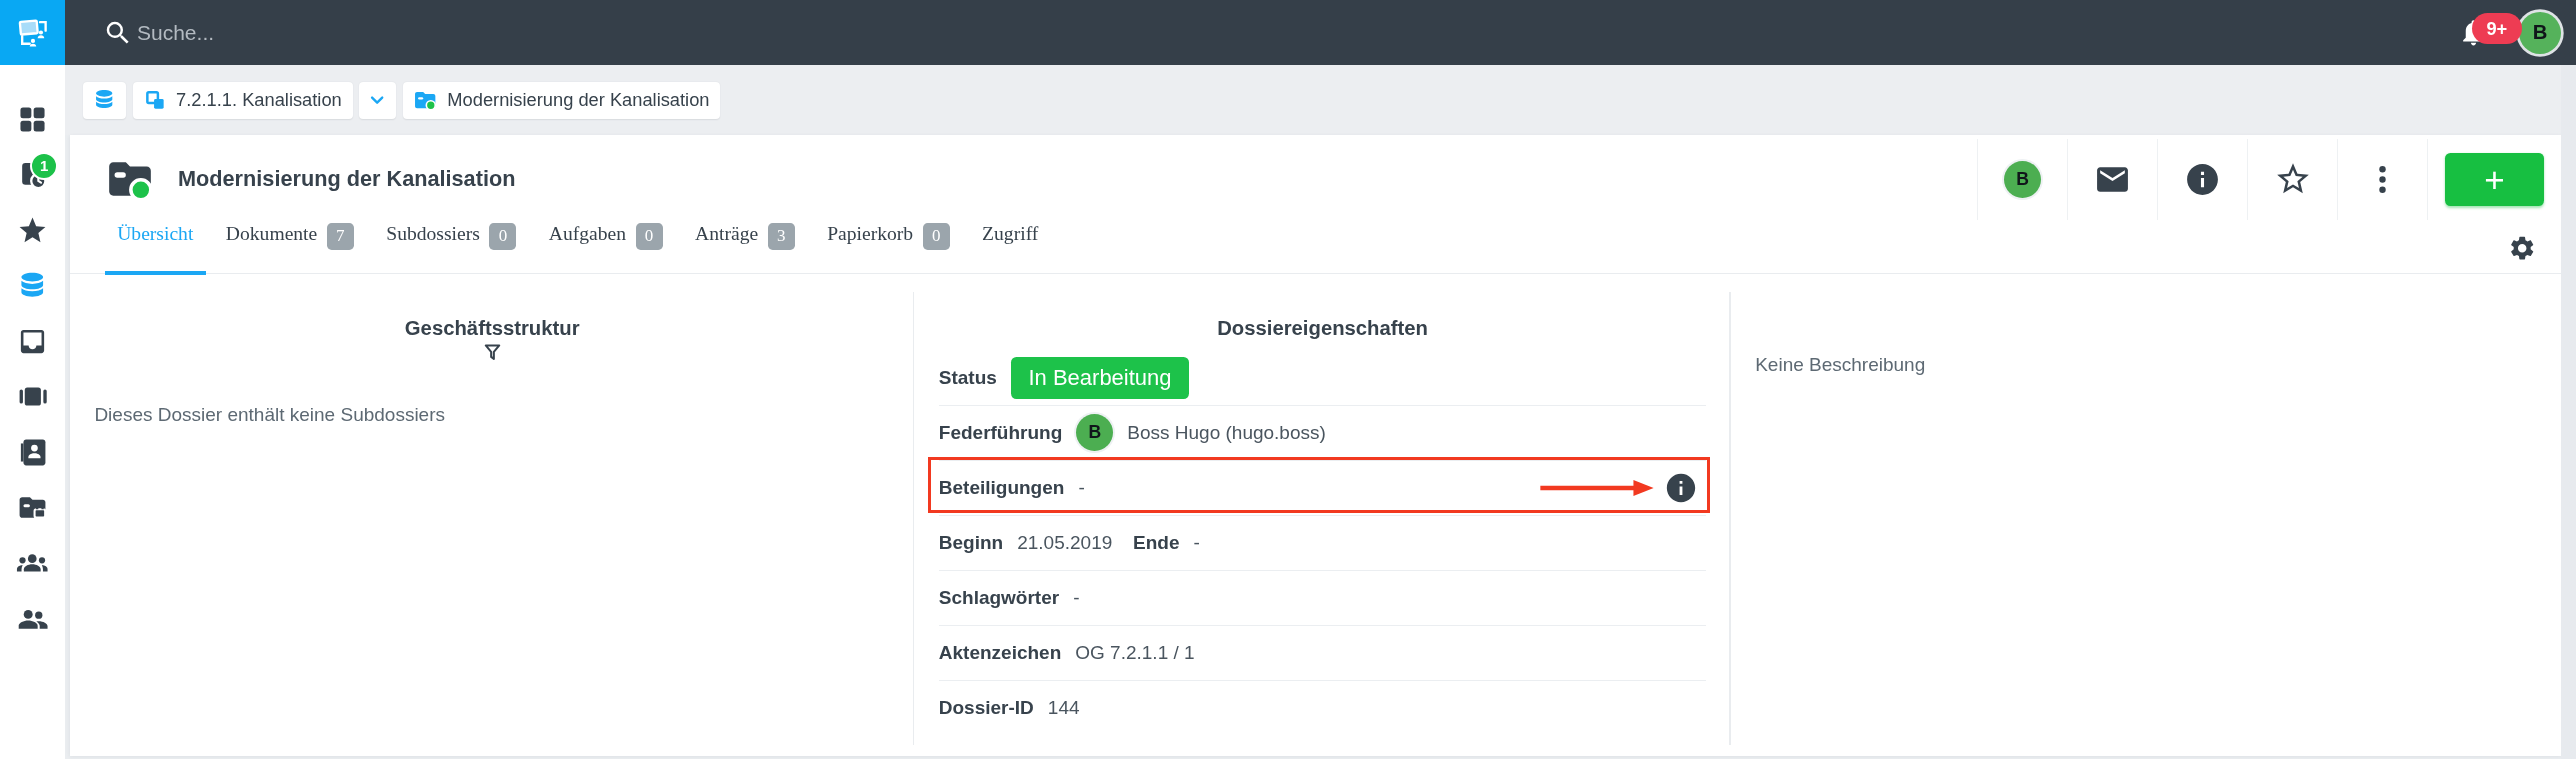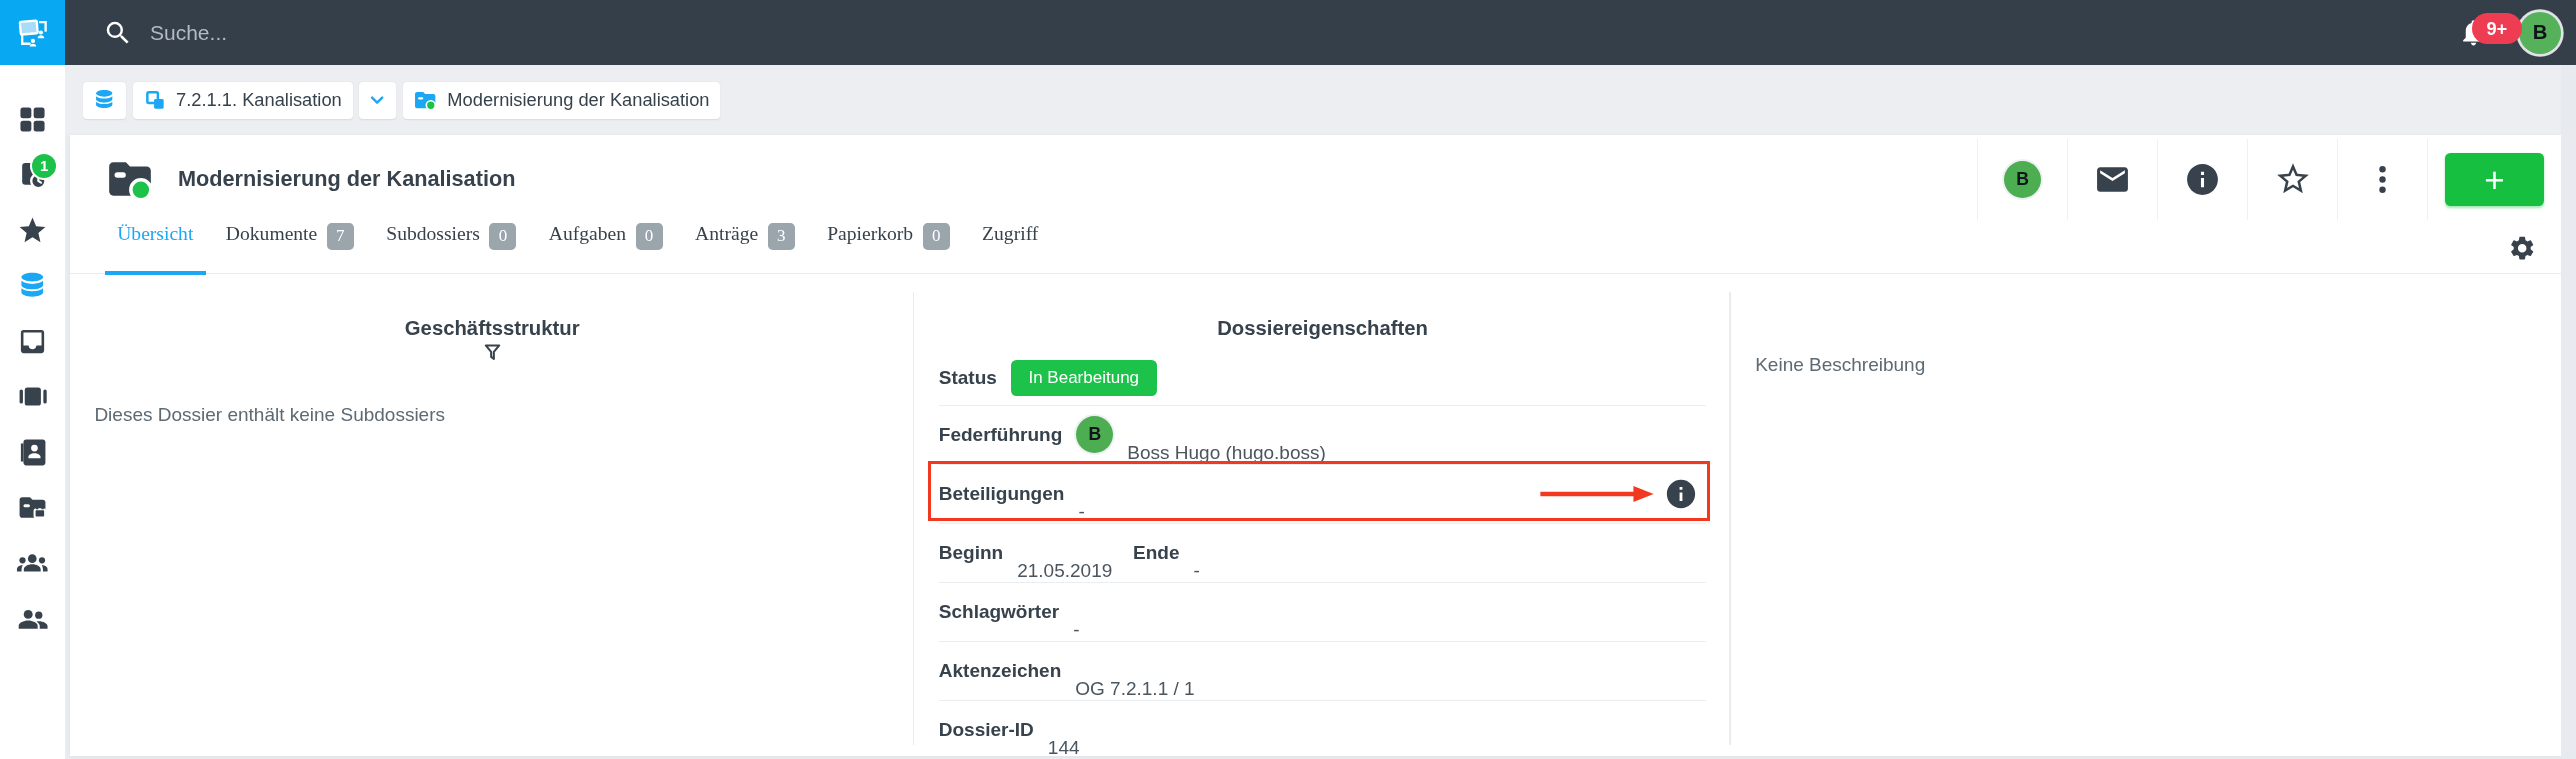--- a/index.html
+++ b/index.html
@@ -7,21 +7,21 @@
     width:2576px;height:759px;position:relative;overflow:hidden;
     background:#eaedf0;
     font-family:"Liberation Sans", sans-serif;
     -webkit-font-smoothing:antialiased;
   }
   
   .topbar{position:absolute;left:0;top:0;width:2576px;height:65px;background:#353f49;display:flex;align-items:center;}
   .logo{width:65px;height:65px;background:#09a8f3;display:flex;align-items:center;justify-content:center;flex:0 0 auto;}
   .searchwrap{display:flex;align-items:center;margin-left:38px;flex:1 1 auto;}
   .searchwrap svg{flex:0 0 auto;}
-  .searchinput{background:transparent;border:none;outline:none;color:#e8ecef;font-size:21px;margin-left:15px;width:812px;font-family:"Liberation Sans",sans-serif;}
+  .searchinput{background:transparent;border:none;outline:none;color:#e8ecef;font-size:21px;margin-left:2px;width:812px;font-family:"Liberation Sans",sans-serif;}
   .searchinput::placeholder{color:#b3bac1;}
   .topright{display:flex;align-items:center;padding-right:15px;gap:28.4px;}
   .bellwrap{position:relative;width:35px;height:41px;display:flex;align-items:center;justify-content:center;}
   .notifbadge{position:absolute;top:1.4px;left:16.2px;min-width:50px;height:31px;border-radius:16.2px;background:#ee3c53;color:#fff;
     font-size:18.3px;font-weight:bold;display:flex;align-items:center;justify-content:center;padding:0 4.1px;box-sizing:border-box;}
   .avatar{border-radius:50%;background:#55b25b;color:#10151a;font-weight:bold;display:flex;align-items:center;justify-content:center;}
   .avatar.top{width:42px;height:42px;font-size:20.3px;box-shadow:0 0 0 2.7px #dfe3e6;}
   
   .crumbband{position:absolute;left:65px;top:65px;width:2511px;height:70px;background:#eceef1;display:flex;align-items:center;padding-left:17.6px;box-sizing:border-box;gap:6.8px;}
   .chip{background:#fff;border-radius:4.1px;height:37px;display:flex;align-items:center;padding:0 10.8px;box-shadow:0 0.7px 1.4px rgba(40,50,60,.10);color:#37424c;font-size:18.3px;}
@@ -58,22 +58,22 @@
   .col3{flex:1 1 auto;}
   .vdivider{width:1.4px;background:#e9ecef;margin-top:17.6px;margin-bottom:10.8px;}
   .colhead{display:flex;align-items:center;justify-content:space-between;flex-direction:column;}
   .coltitle{font-size:20.3px;font-weight:bold;color:#37424c;}
   .emptytext{margin-top:37px;font-size:19px;color:#5d6973;}
   
   .props{margin-top:10.8px;}
   .prow{min-height:54px;display:flex;align-items:center;gap:14px;border-bottom:1.4px solid #ebeef1;font-size:19px;position:relative;}
   .prow:last-child{border-bottom:none;}
   .plabel{font-weight:bold;color:#37424c;white-space:nowrap;}
-  .pvalue{color:#4a555f;margin-top:36px;}
-  .statusbadge{background:#1dc24a;color:#fff;font-size:17px;padding:8.1px 17.6px;border-radius:5.4px;}
+  .pvalue{color:#4a555f;}
+  .statusbadge{background:#1dc24a;color:#fff;font-size:22px;padding:8.1px 17.6px;border-radius:5.4px;}
   .redbox{position:absolute;left:-10.8px;right:-4.1px;top:-3.4px;bottom:2px;border:3.4px solid #f23920;pointer-events:none;}
   .infobtn{margin-left:auto;margin-right:8.1px;width:35px;height:35px;display:flex;align-items:center;justify-content:center;cursor:pointer;}
   .redarrow{position:absolute;right:51px;top:50%;transform:translateY(-50%);pointer-events:none;}
   .iconbtn{cursor:pointer;display:flex;align-items:center;justify-content:center;}
   
   .scrollstrip{position:absolute;right:0;top:65px;width:15px;height:694px;background:#e7eaee;}
 </style>
 </head>
 <body>
 

